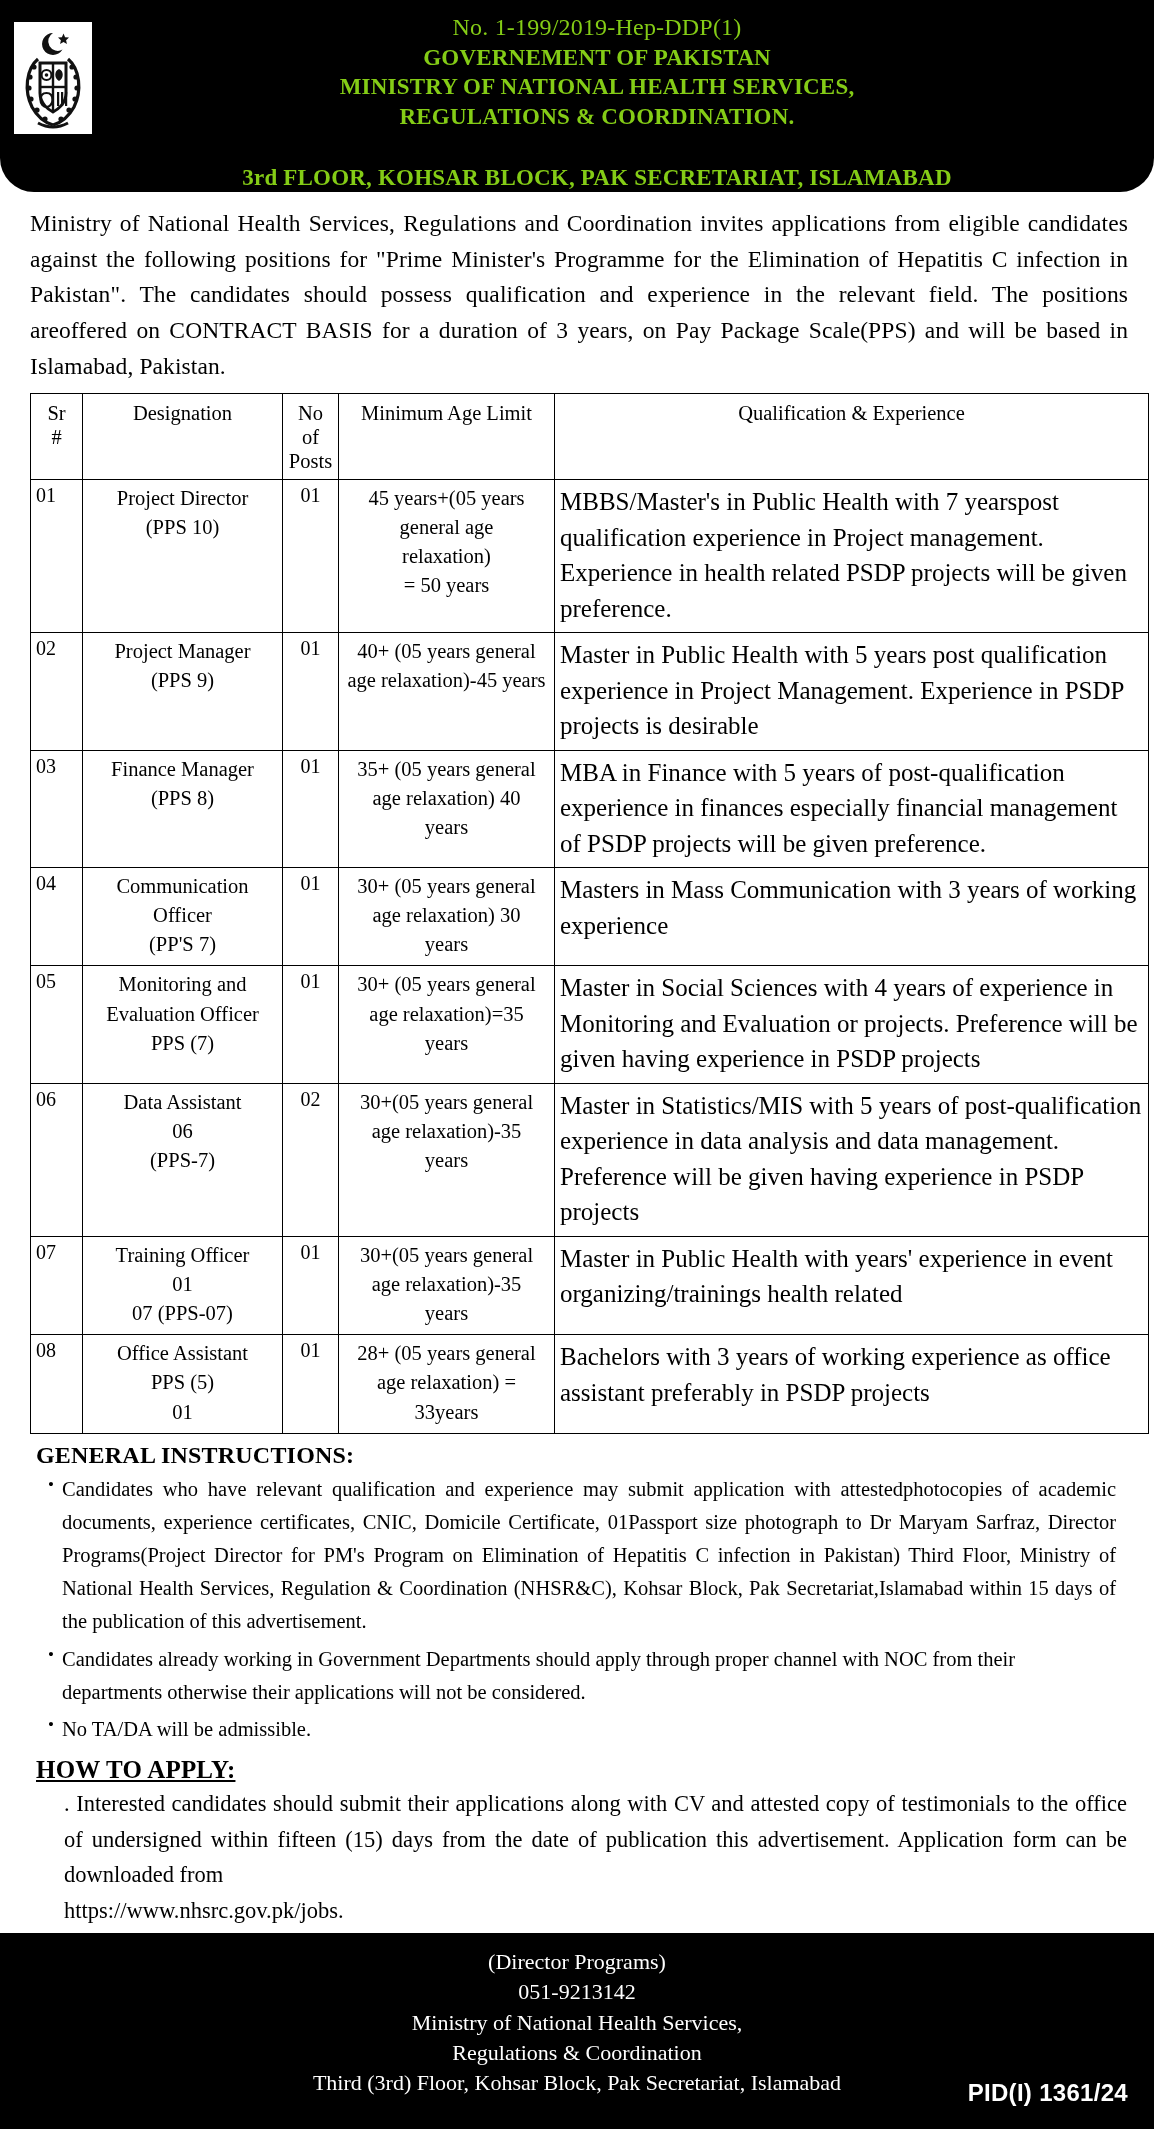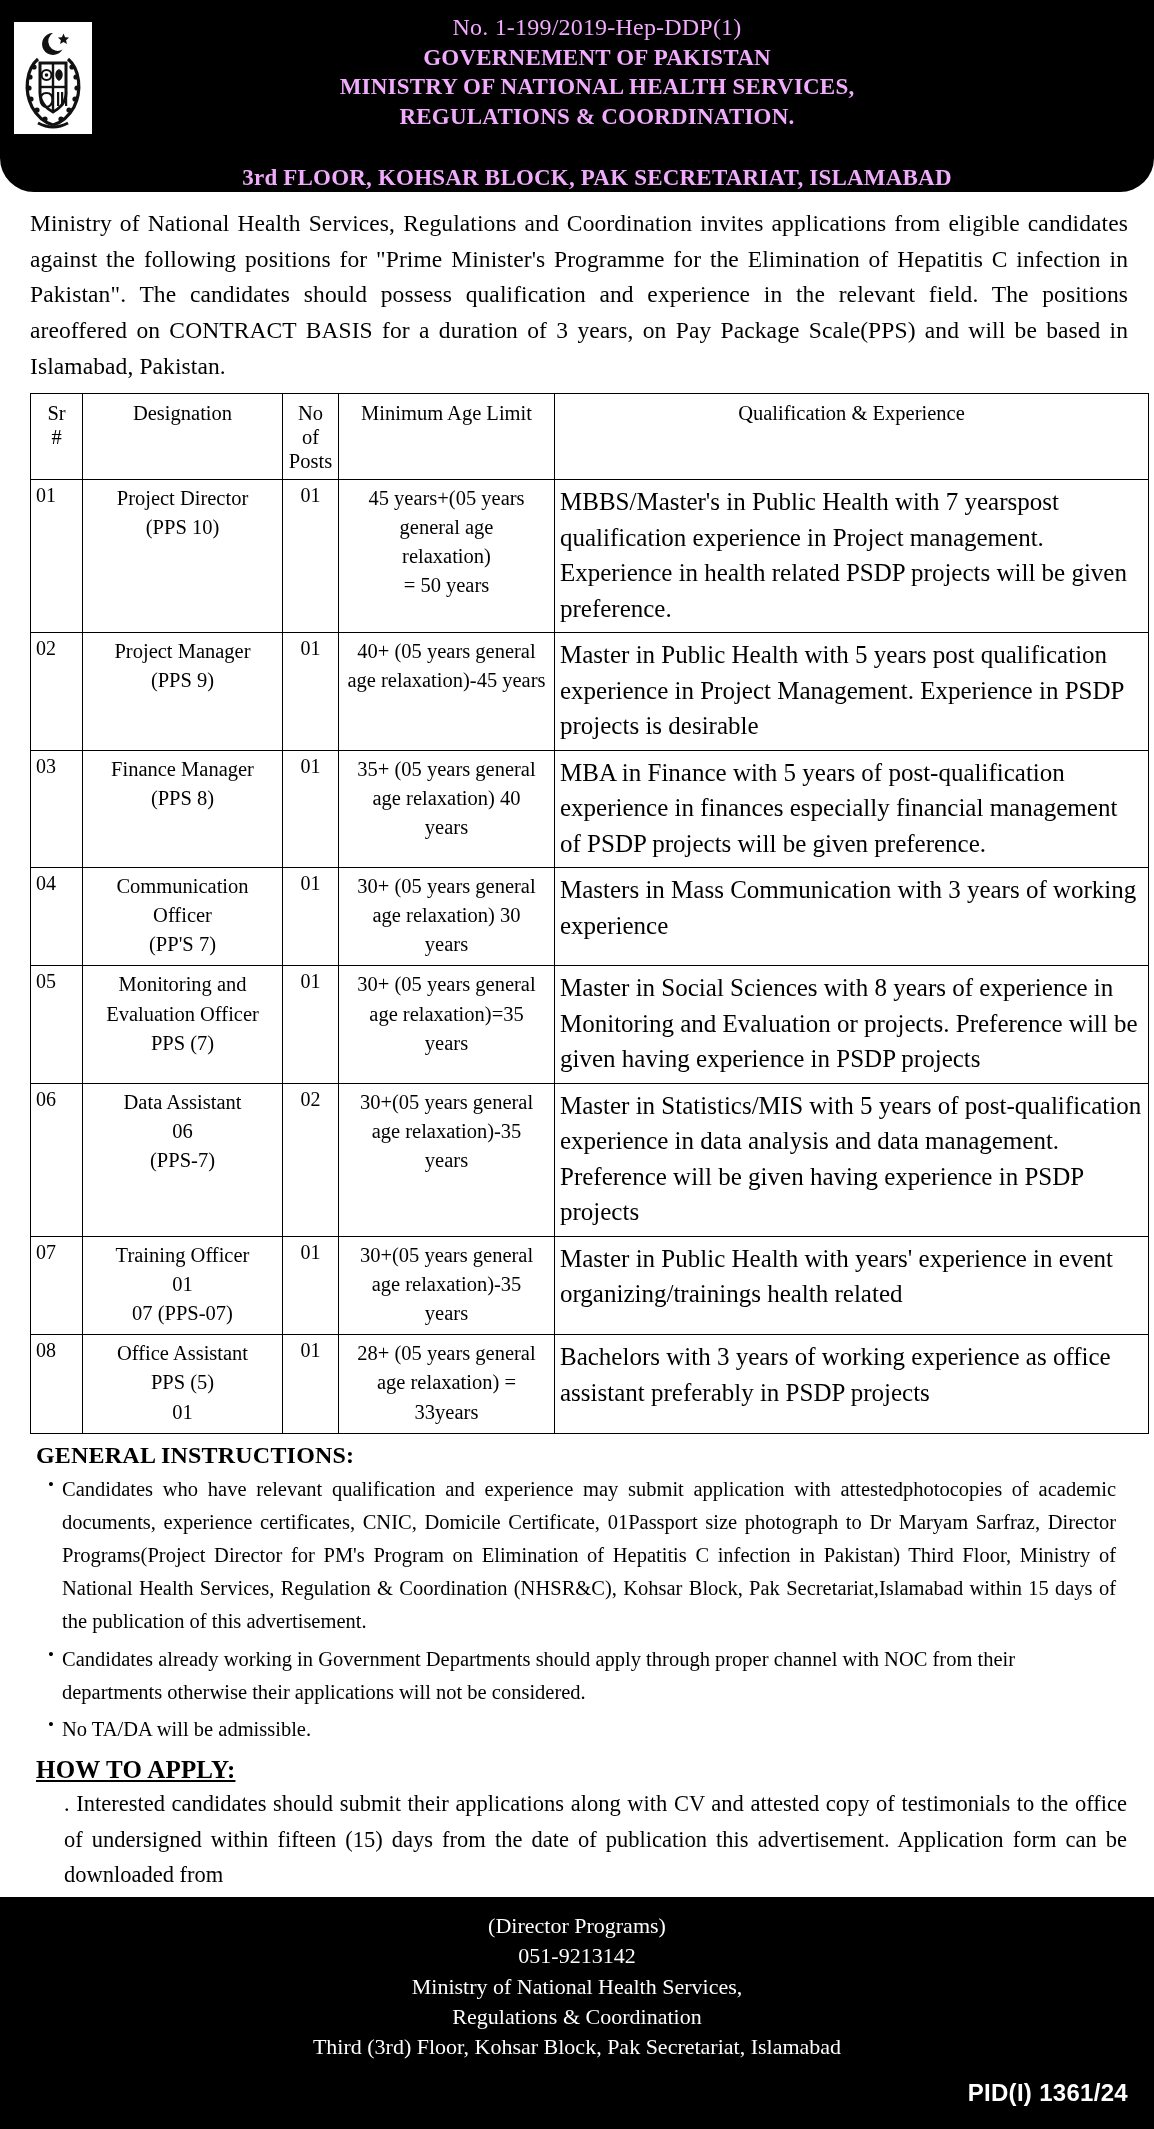--- a/index.html
+++ b/index.html
@@ -11,21 +11,21 @@
     font-family: "Liberation Serif", "DejaVu Serif", serif;
     color: #000000;
     overflow: hidden;
     position: relative;
   }
 
   
   .header {
     position: relative;
     background: #000000;
-    color: #f0abfc;
+    color: #84cc16;
     border-bottom-left-radius: 34px;
     border-bottom-right-radius: 34px;
     padding: 12px 0 16px 0;
     height: 192px;
   }
   .emblem {
     position: absolute;
     left: 14px;
     top: 22px;
     width: 78px;
@@ -166,21 +166,21 @@
     margin: 2px 11px 0 48px;
   }
   .hta-url { display: block; text-align: left; }
 
   
   .footer {
     position: absolute;
     left: 0; right: 0; bottom: 0;
     background: #000000;
     color: #ffffff;
-    height: 232px;
+    height: 196px;
     padding-top: 14px;
   }
   .fline {
     text-align: center;
     font-size: 22px;
     line-height: 1.38;
     white-space: nowrap;
   }
   .pid {
     position: absolute;
@@ -321,21 +321,21 @@
       </tr>
       <tr>
         <td class="c-sr">05</td>
         <td class="c-desig" style="white-space: pre-line;">Monitoring and
 Evaluation Officer
 PPS (7)</td>
         <td class="c-posts">01</td>
         <td class="c-age" style="white-space: pre-line;">30+ (05 years general
 age relaxation)=35
 years</td>
-        <td class="c-qual">Master in Social Sciences with 8 years of experience in Monitoring and Evaluation or projects. Preference will be given having experience in PSDP projects</td>
+        <td class="c-qual">Master in Social Sciences with 4 years of experience in Monitoring and Evaluation or projects. Preference will be given having experience in PSDP projects</td>
       </tr>
       <tr>
         <td class="c-sr">06</td>
         <td class="c-desig" style="white-space: pre-line;">Data Assistant
 06
 (PPS-7)</td>
         <td class="c-posts">02</td>
         <td class="c-age" style="white-space: pre-line;">30+(05 years general
 age relaxation)-35
 years</td>

